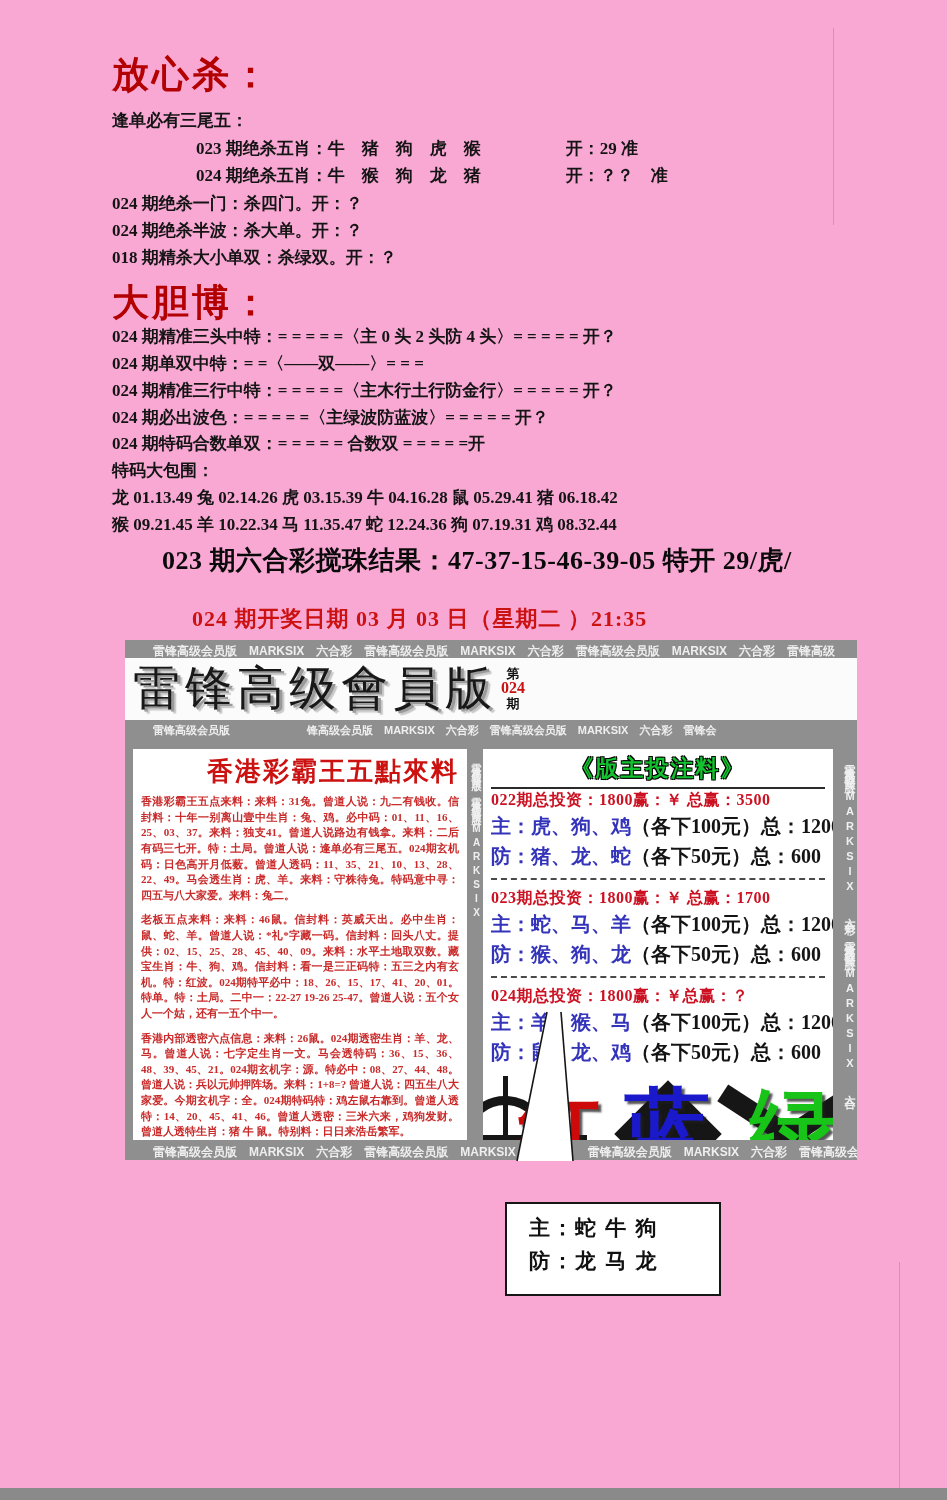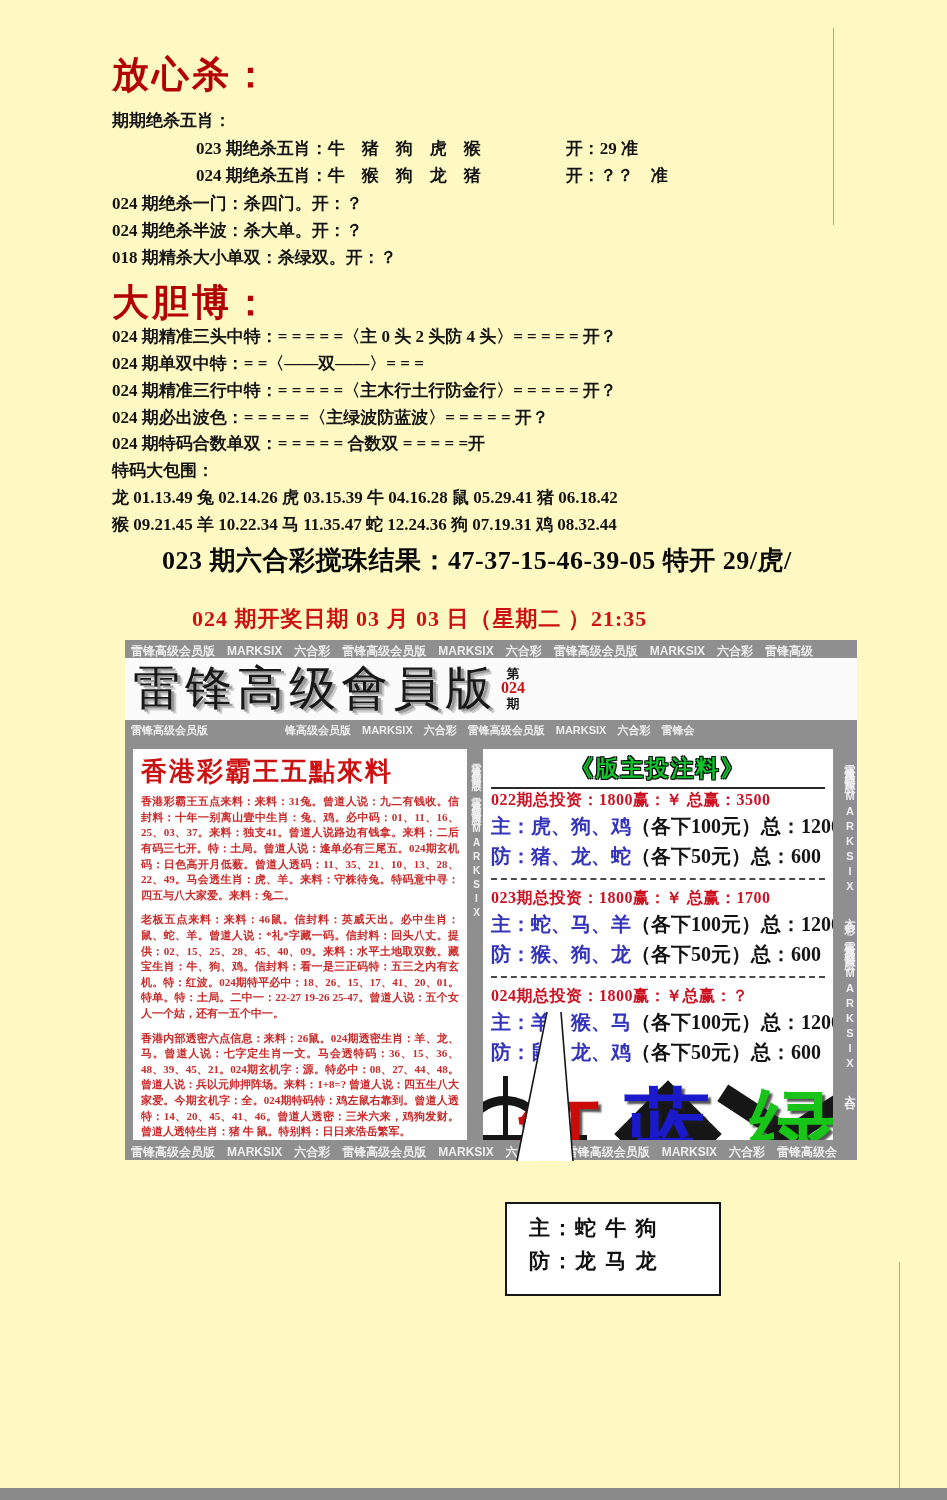--- a/index.html
+++ b/index.html
@@ -1,45 +1,45 @@
 <!DOCTYPE html>
 <html><head>
 <meta charset="utf-8">
 <style>
   html,body{margin:0;padding:0;background:#fff;}
-  #page{position:relative;width:947px;height:1500px;background:#fef9c3;overflow:hidden;
+  #page{position:relative;width:947px;height:1500px;background:#f9a8d4;overflow:hidden;
         font-family:"Liberation Serif","DejaVu Serif",serif;color:#111;}
   .abs{position:absolute;}
   .h-red{color:#b30000;font-weight:bold;font-size:37px;letter-spacing:3px;}
   .bline{font-size:17px;font-weight:bold;color:#141414;white-space:nowrap;}
   .result{font-size:26px;font-weight:bold;color:#0a0a0a;white-space:nowrap;letter-spacing:0.5px;}
   .reddate{font-size:22px;font-weight:bold;color:#cc1111;white-space:nowrap;letter-spacing:1px;}
 
   
   #flyer{left:125px;top:640px;width:732px;height:520px;background:#8f8f8f;display:flex;flex-direction:column;}
   .strip{background:#8f8f8f;color:#efefef;font-weight:bold;white-space:nowrap;overflow:hidden;
-         font-family:"Liberation Sans","DejaVu Sans",sans-serif;}
+         font-family:"Liberation Sans","DejaVu Sans",sans-serif;margin-left:22px;}
   .strip.top{height:22px;line-height:22px;font-size:12px;padding-left:6px;}
   .strip.mid{height:37px;line-height:20px;font-size:11px;padding-left:6px;}
   .strip.bot{height:25px;line-height:25px;font-size:12px;padding-left:6px;}
   #bannerhead{height:62px;background:#fbfbfb;display:flex;align-items:center;padding-left:8px;}
   #biglogo{font-size:47px;font-weight:normal;color:#181818;letter-spacing:5px;white-space:nowrap;
            text-shadow:3px 2px 0 #9a9a9a,5px 4px 1px #c9c9c9;}
   #issuecol{display:flex;flex-direction:column;align-items:center;line-height:1.05;margin-left:4px;font-weight:bold;}
   #issuecol .sm{font-size:13px;color:#111;}
   #issuecol .num{font-size:16px;color:#cc1111;}
   #contentrow{display:flex;height:391px;}
   .edgeL{width:8px;background:#8f8f8f;}
   .vstrip{background:#8f8f8f;color:#f0f0f0;font-weight:bold;overflow:hidden;
           writing-mode:vertical-rl;text-orientation:upright;letter-spacing:3px;
           font-family:"Liberation Sans","DejaVu Sans",sans-serif;}
   .divM{width:16px;font-size:10px;padding-top:6px;}
   .edgeR{width:24px;font-size:11px;padding-top:6px;}
   #colL{width:318px;background:#fff;padding:2px 8px;overflow:hidden;}
-  #lp-title{font-size:26px;font-weight:bold;color:#cc1111;text-align:left;letter-spacing:2px;margin:3px 0 5px;}
+  #lp-title{font-size:26px;font-weight:bold;color:#cc1111;text-align:right;letter-spacing:2px;margin:3px 0 5px;}
   #colL p{font-size:11px;font-weight:bold;color:#c92a2a;line-height:1.42;margin:0 0 9px;text-align:justify;}
   #colR{flex:1;background:#fff;padding:4px 8px 0;display:flex;flex-direction:column;position:relative;overflow:hidden;}
   #rp-title{font-size:23px;font-weight:bold;color:#12c22e;text-align:center;letter-spacing:2px;
             padding-bottom:3px;border-bottom:2px solid #2a2a2a;
             text-shadow:1px 1px 0 #000,-1px -1px 0 #000,1px -1px 0 #000,-1px 1px 0 #000;}
   .block{padding:1px 0 7px;border-bottom:2px dashed #4a4a4a;margin-bottom:7px;}
   .block.last{border-bottom:none;margin-bottom:2px;}
   .bh{font-size:16px;font-weight:bold;color:#cc1122;white-space:nowrap;letter-spacing:0.5px;}
   .bl{font-size:20px;font-weight:bold;line-height:1.5;white-space:nowrap;}
   .bl .blue{color:#3434bb;}
@@ -65,21 +65,21 @@
   .pagemark{background:#a9a9a9;width:1px;}
   #botband{left:0;top:1488px;width:947px;height:12px;background:#8a8a8a;}
   svg.overlay{position:absolute;left:0;top:0;pointer-events:none;}
 </style>
 </head>
 <body>
 
 <div id="page">
 
   <div class="abs h-red" style="left:112px;top:50px;">放心杀：</div>
-  <div class="abs bline" style="left:112px;top:109px;">期期绝杀五肖：</div>
+  <div class="abs bline" style="left:112px;top:109px;">逢单必有三尾五：</div>
   <div class="abs bline" style="left:196px;top:137px;">023 期绝杀五肖：牛　猪　狗　虎　猴　　　　　开：29 准</div>
   <div class="abs bline" style="left:196px;top:164px;">024 期绝杀五肖：牛　猴　狗　龙　猪　　　　　开：？？　准</div>
   <div class="abs bline" style="left:112px;top:192px;">024 期绝杀一门：杀四门。开：？</div>
   <div class="abs bline" style="left:112px;top:219px;">024 期绝杀半波：杀大单。开：？</div>
   <div class="abs bline" style="left:112px;top:246px;">018 期精杀大小单双：杀绿双。开：？</div>
 
   <div class="abs h-red" style="left:112px;top:278px;">大胆博：</div>
   <div class="abs bline" style="left:112px;top:325px;">024 期精准三头中特：= = = = =〈主 0 头 2 头防 4 头〉= = = = =  开？</div>
   <div class="abs bline" style="left:112px;top:352px;">024 期单双中特：= =〈——双——〉= = =</div>
   <div class="abs bline" style="left:112px;top:379px;">024 期精准三行中特：= = = = =〈主木行土行防金行〉= = = = =  开？</div>

